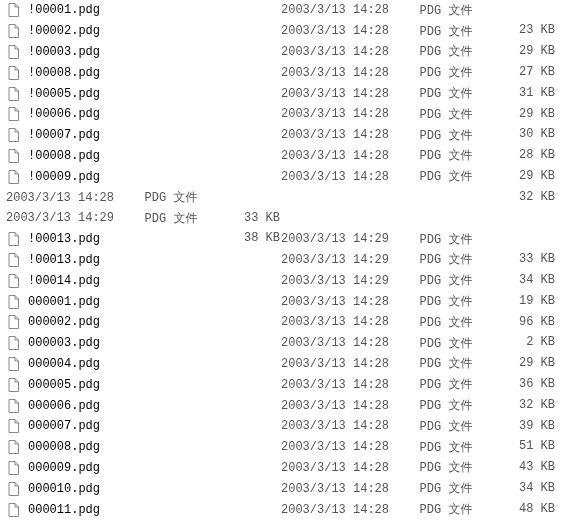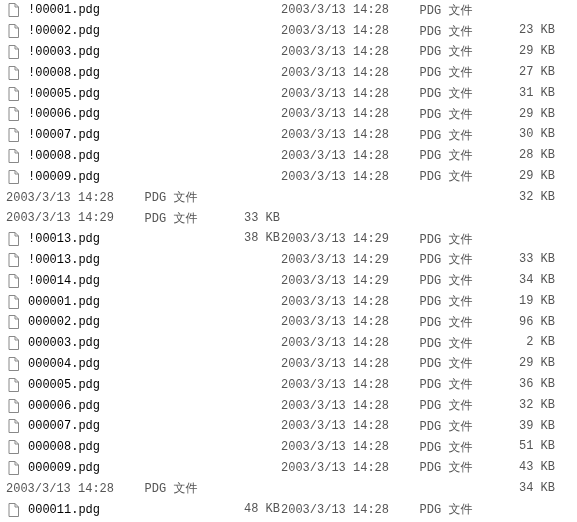--- a/index.html
+++ b/index.html
@@ -312,20 +312,27 @@
             <path d="M3 1.5 L9 1.5 L12.5 5 L12.5 14.5 L3 14.5 Z" fill="#ffffff" stroke="#888" stroke-width="1"></path>
             <path d="M9 1.5 L9 5 L12.5 5" fill="none" stroke="#888" stroke-width="1"></path>
           </svg></span>
         <span class="filename">000009.pdg</span>
       </div>
       <div class="col-date">2003/3/13 14:28</div>
       <div class="col-type">PDG 文件</div>
       <div class="col-size">34 KB</div>
     </div>
     <div class="row">
+      <div class="col-name">
+        <span class="icon"><svg viewBox="0 0 16 16" width="16" height="16">
+            <path d="M3 1.5 L9 1.5 L12.5 5 L12.5 14.5 L3 14.5 Z" fill="#ffffff" stroke="#888" stroke-width="1"></path>
+            <path d="M9 1.5 L9 5 L12.5 5" fill="none" stroke="#888" stroke-width="1"></path>
+          </svg></span>
+        <span class="filename">000010.pdg</span>
+      </div>
       <div class="col-date">2003/3/13 14:28</div>
       <div class="col-type">PDG 文件</div>
       <div class="col-size">48 KB</div>
     </div>
     <div class="row">
       <div class="col-name">
         <span class="icon"><svg viewBox="0 0 16 16" width="16" height="16">
             <path d="M3 1.5 L9 1.5 L12.5 5 L12.5 14.5 L3 14.5 Z" fill="#ffffff" stroke="#888" stroke-width="1"></path>
             <path d="M9 1.5 L9 5 L12.5 5" fill="none" stroke="#888" stroke-width="1"></path>
           </svg></span>

